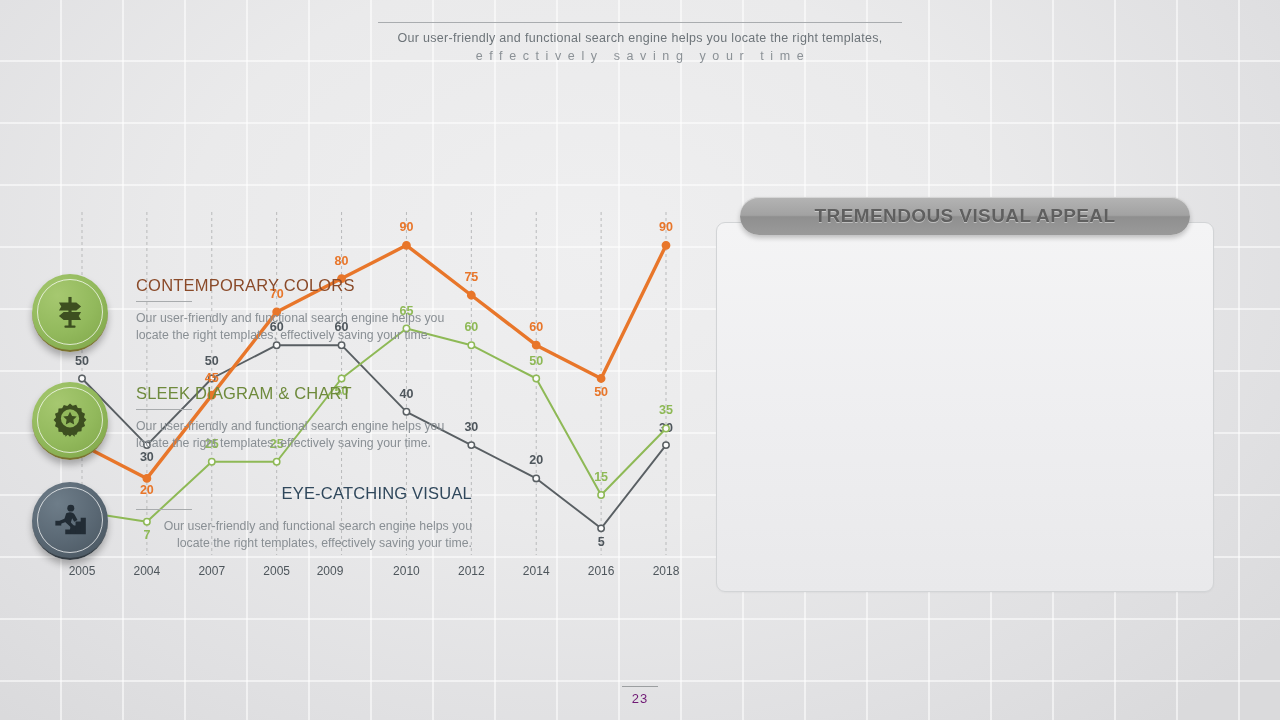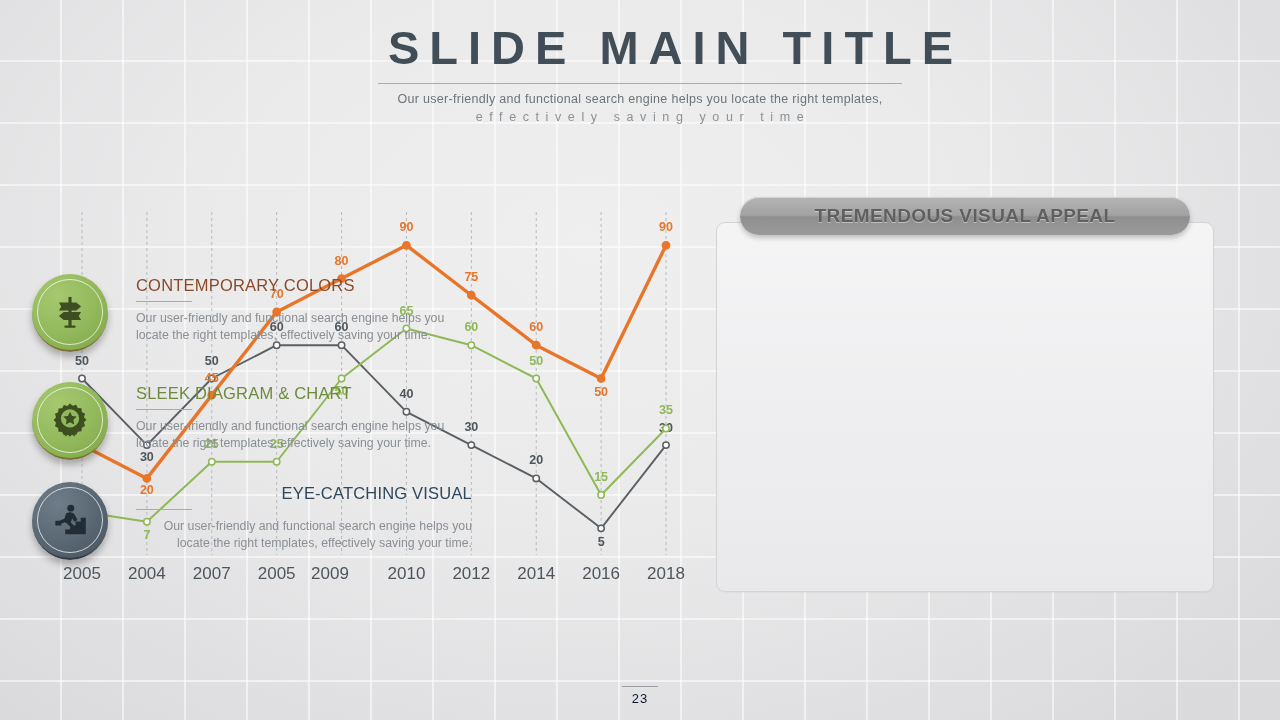--- a/index.html
+++ b/index.html
@@ -81,21 +81,21 @@
   }
   .axis-labels {
     position: absolute;
     left: 0;
     top: 364px;
     width: 660px;
     height: 24px;
   }
   .axis-label {
     position: absolute;
-    font-size: 17px;
+    font-size: 12px;
     color: #4e565c;
     transform: translateX(-50%);
     white-space: nowrap;
   }
 
   
   .panel {
     position: absolute;
     left: 716px;
     top: 222px;
@@ -191,31 +191,30 @@
     text-align: center;
   }
   .footer-rule {
     width: 36px;
     height: 1px;
     background: #9b9ea0;
     margin: 0 auto 4px auto;
   }
   .footer-num {
     font-size: 13px;
-    color: #0f172a;
+    color: #701a75;
     letter-spacing: 1px;
   }
 </style>
 </head>
 <body>
 
 <div class="slide">
 
   <div class="header">
-    <div class="slide-title">SLIDE MAIN TITLE</div>
     <div class="title-rule"></div>
     <div class="subtitle-1">Our user-friendly and functional search engine helps you locate the right templates,</div>
     <div class="subtitle-2">effectively saving your time</div>
   </div>
 
   <div class="chart-wrap">
     <svg class="chart-svg" id="chart-svg" width="660" height="390">
         <line x1="36" x2="36" y1="12" y2="355" stroke="#b9babb" stroke-width="1" stroke-dasharray="3 3"></line>
         <line x1="100.88888888888889" x2="100.88888888888889" y1="12" y2="355" stroke="#b9babb" stroke-width="1" stroke-dasharray="3 3"></line>
         <line x1="165.77777777777777" x2="165.77777777777777" y1="12" y2="355" stroke="#b9babb" stroke-width="1" stroke-dasharray="3 3"></line>

